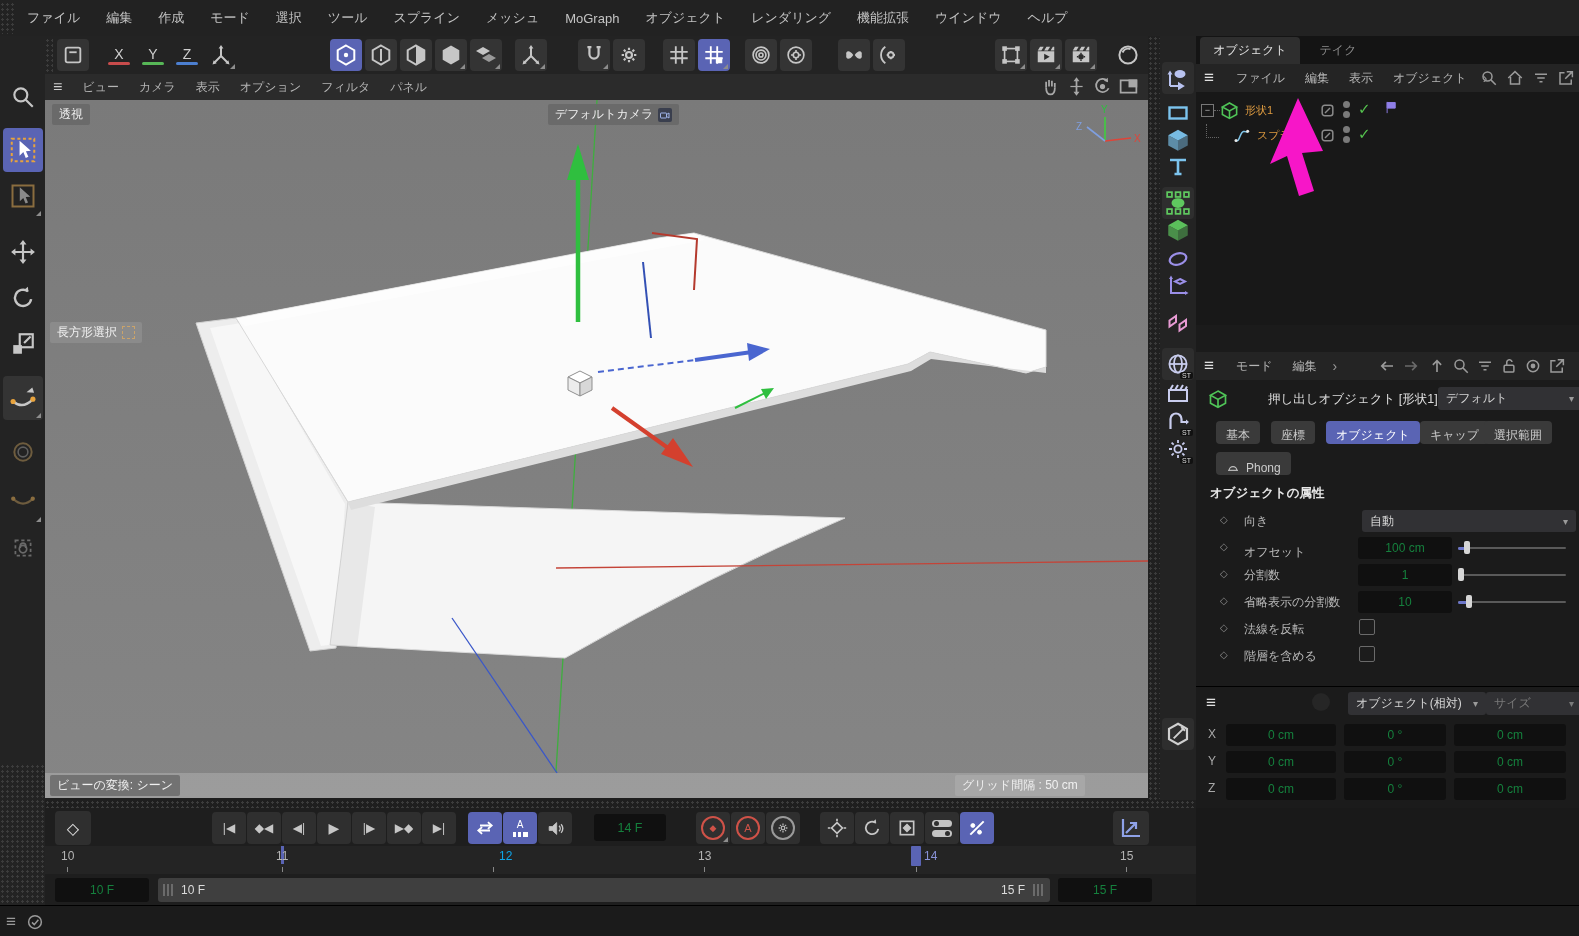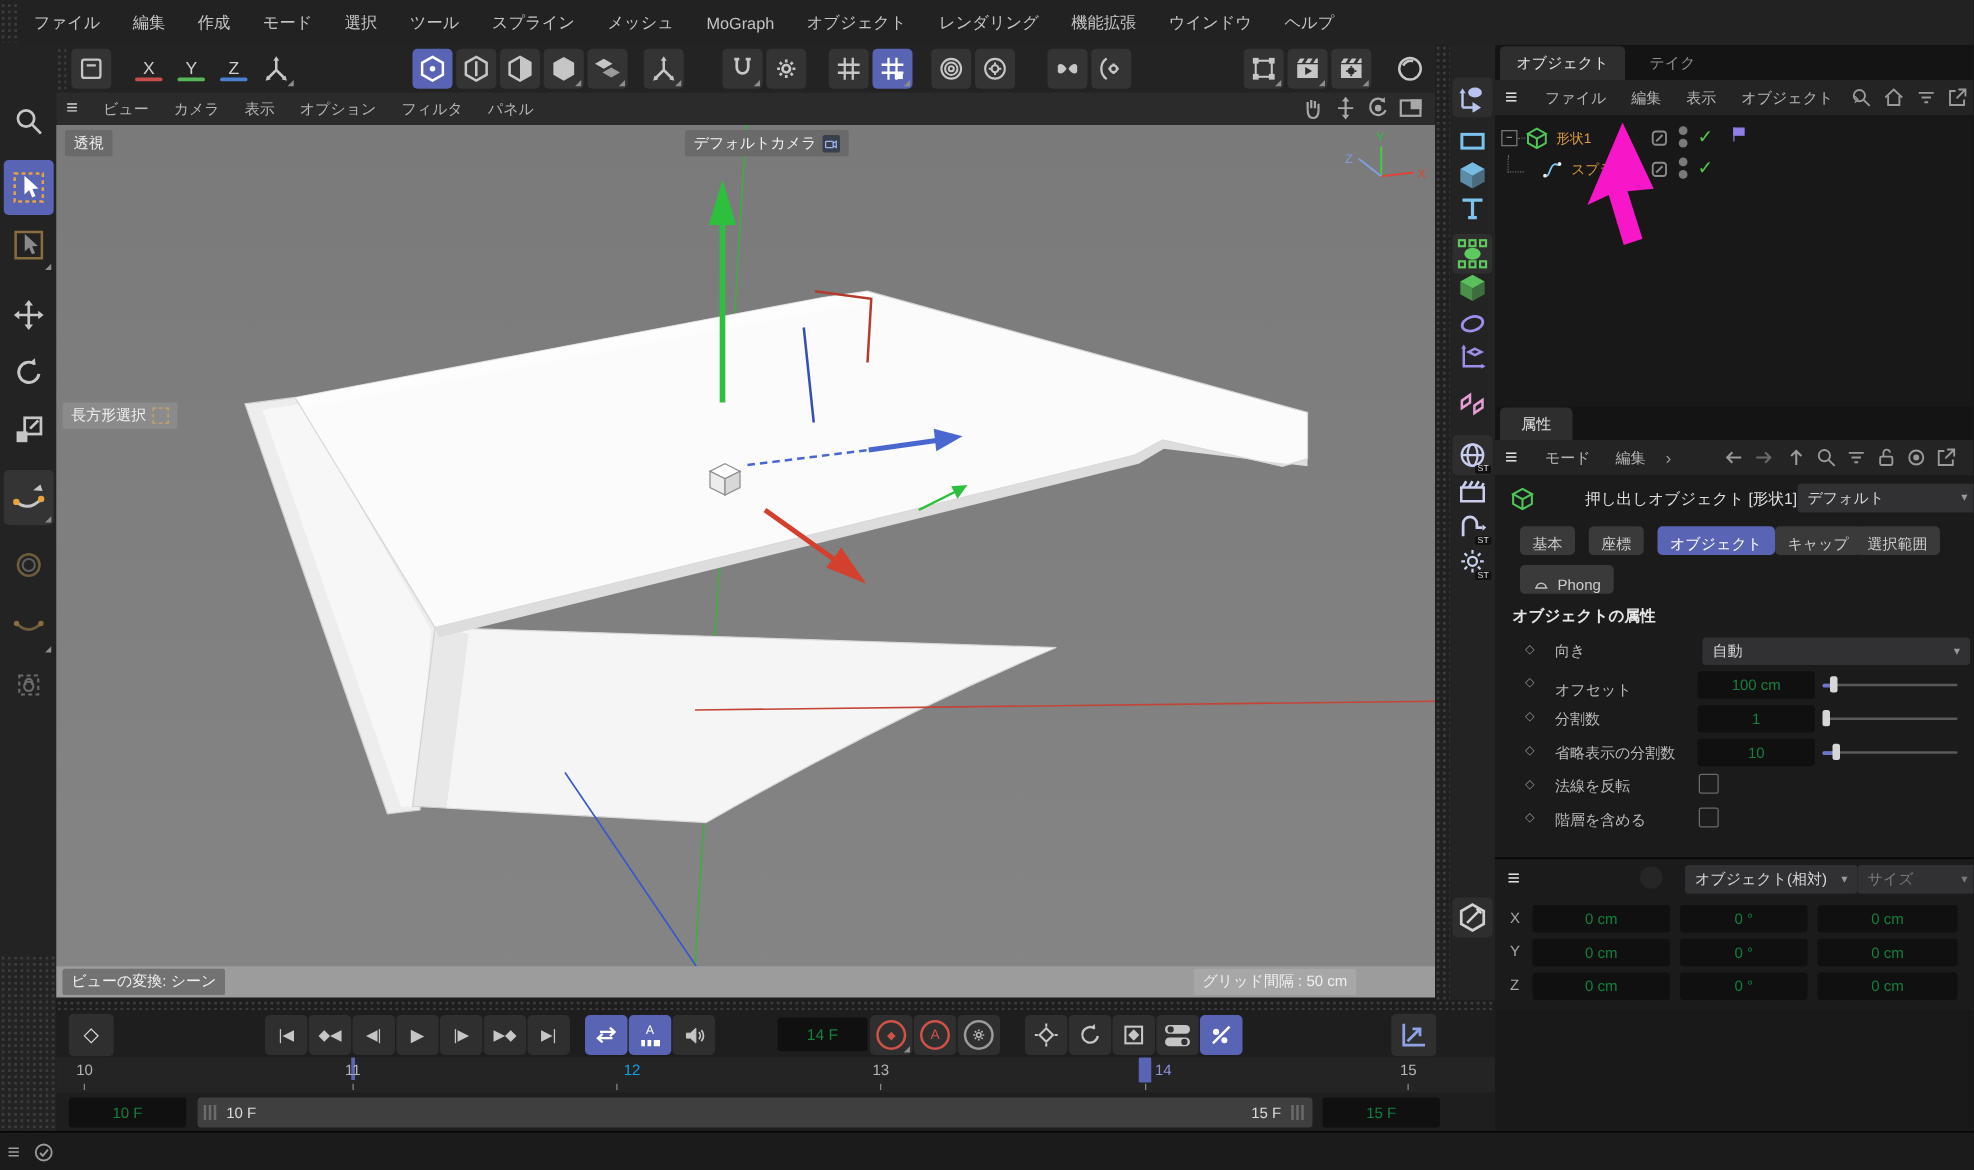--- a/index.html
+++ b/index.html
@@ -887,25 +887,20 @@
         <span class="abs" style="left:162px;top:2px;color:#55c34f;font-size:15px;font-weight:bold;">✓</span>
       </div>
 
       <svg width="90" height="110" viewBox="0 0 90 110" style="position:absolute;left:1046px;top:4px;left:60px;top:4px;">
         <polygon points="42,2 14,68 31,60 43,100 58,95 46,57 67,55" fill="#f716c8"></polygon>
       </svg>
     </div>
   </div>
 
   <div class="abs" style="left:1196px;top:325px;width:383px;height:361px;background:#1b1b1b;">
-    <div class="abs" style="left:0;top:0;width:383px;height:27px;background:#141414;">
-      <div class="tab active" style="left:4px;top:1px;width:58px;">
-          <span>属性</span>
-        </div>
-    </div>
     <div class="abs row" style="left:0;top:27px;width:383px;height:28px;background:#242424;">
       <span style="font-size:17px;color:#e0e0e0;padding:0 12px 0 8px;">≡</span>
       <span class="pmenu">モード</span>
       <span class="pmenu">編集</span>
       <span style="color:#9a9a9a;font-size:14px;padding:0 6px;">›</span>
       <span class="abs" style="left:182px;top:5px;color:#9a9a9a;">
           <svg class="ic" width="18" height="18" viewBox="0 0 24 24">
             <use href="#s-arrl"></use>
           </svg>
         </span>
@@ -1114,21 +1109,21 @@
           <i style="width:3px;height:5px;background:#fff;"></i>
           <i style="width:5px;height:5px;background:#fff;"></i>
         </span>
     </div>
     <div class="btn" style="left:493px;top:12px;width:34px;height:32px;background:#2f2f2f;">
         <svg class="ic" width="19" height="19" viewBox="0 0 24 24">
           <use href="#s-speaker"></use>
         </svg>
       </div>
 
-    <div class="field" style="left:577px;top:14px;width:72px;height:27px;font-size:12.5px;">
+    <div class="field" style="left:549px;top:14px;width:72px;height:27px;font-size:12.5px;">
         <span>14 F</span>
       </div>
 
     <div class="btn crn" style="left:651px;top:12px;width:34px;height:32px;background:#2f2f2f;">
       <span style="width:20px;height:20px;border:2px solid #cf5248;border-radius:50%;display:flex;align-items:center;justify-content:center;color:#cf5248;font-size:9px;">
           <span>◆</span>
         </span>
     </div>
     <div class="btn" style="left:686px;top:12px;width:34px;height:32px;background:#2f2f2f;">
       <span style="width:20px;height:20px;border:2px solid #cf5248;border-radius:50%;display:flex;align-items:center;justify-content:center;color:#cf5248;font-size:11px;">

